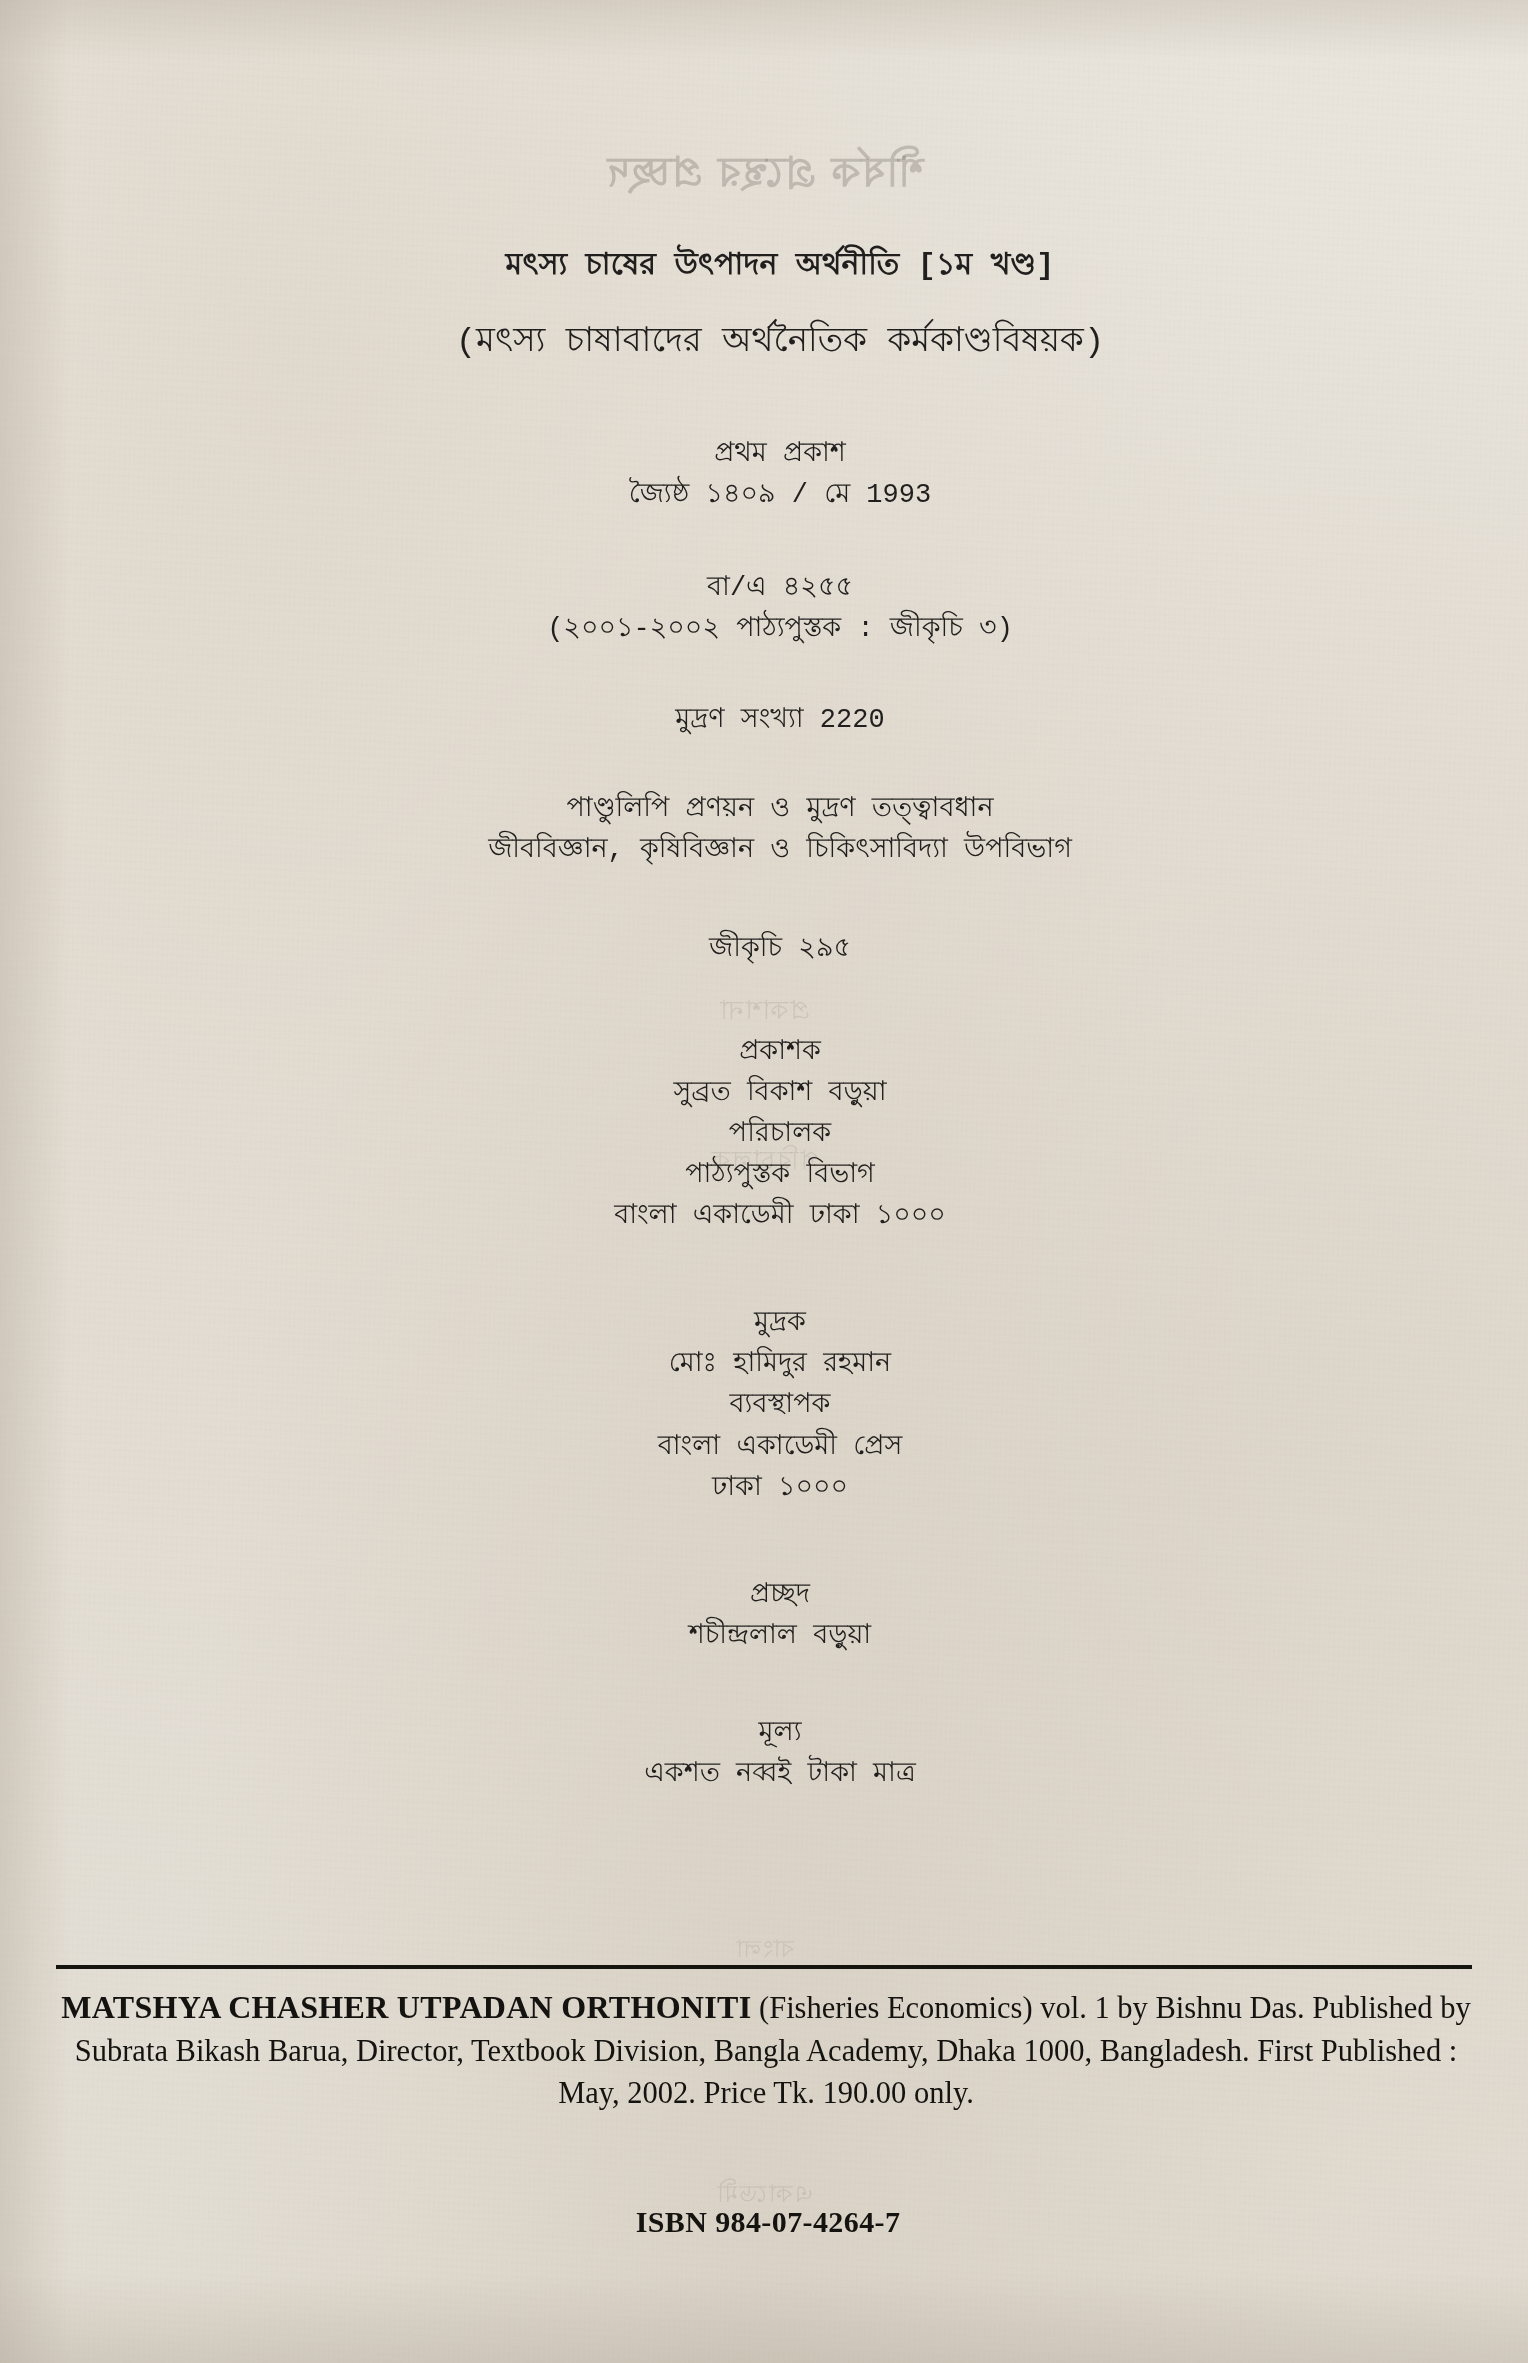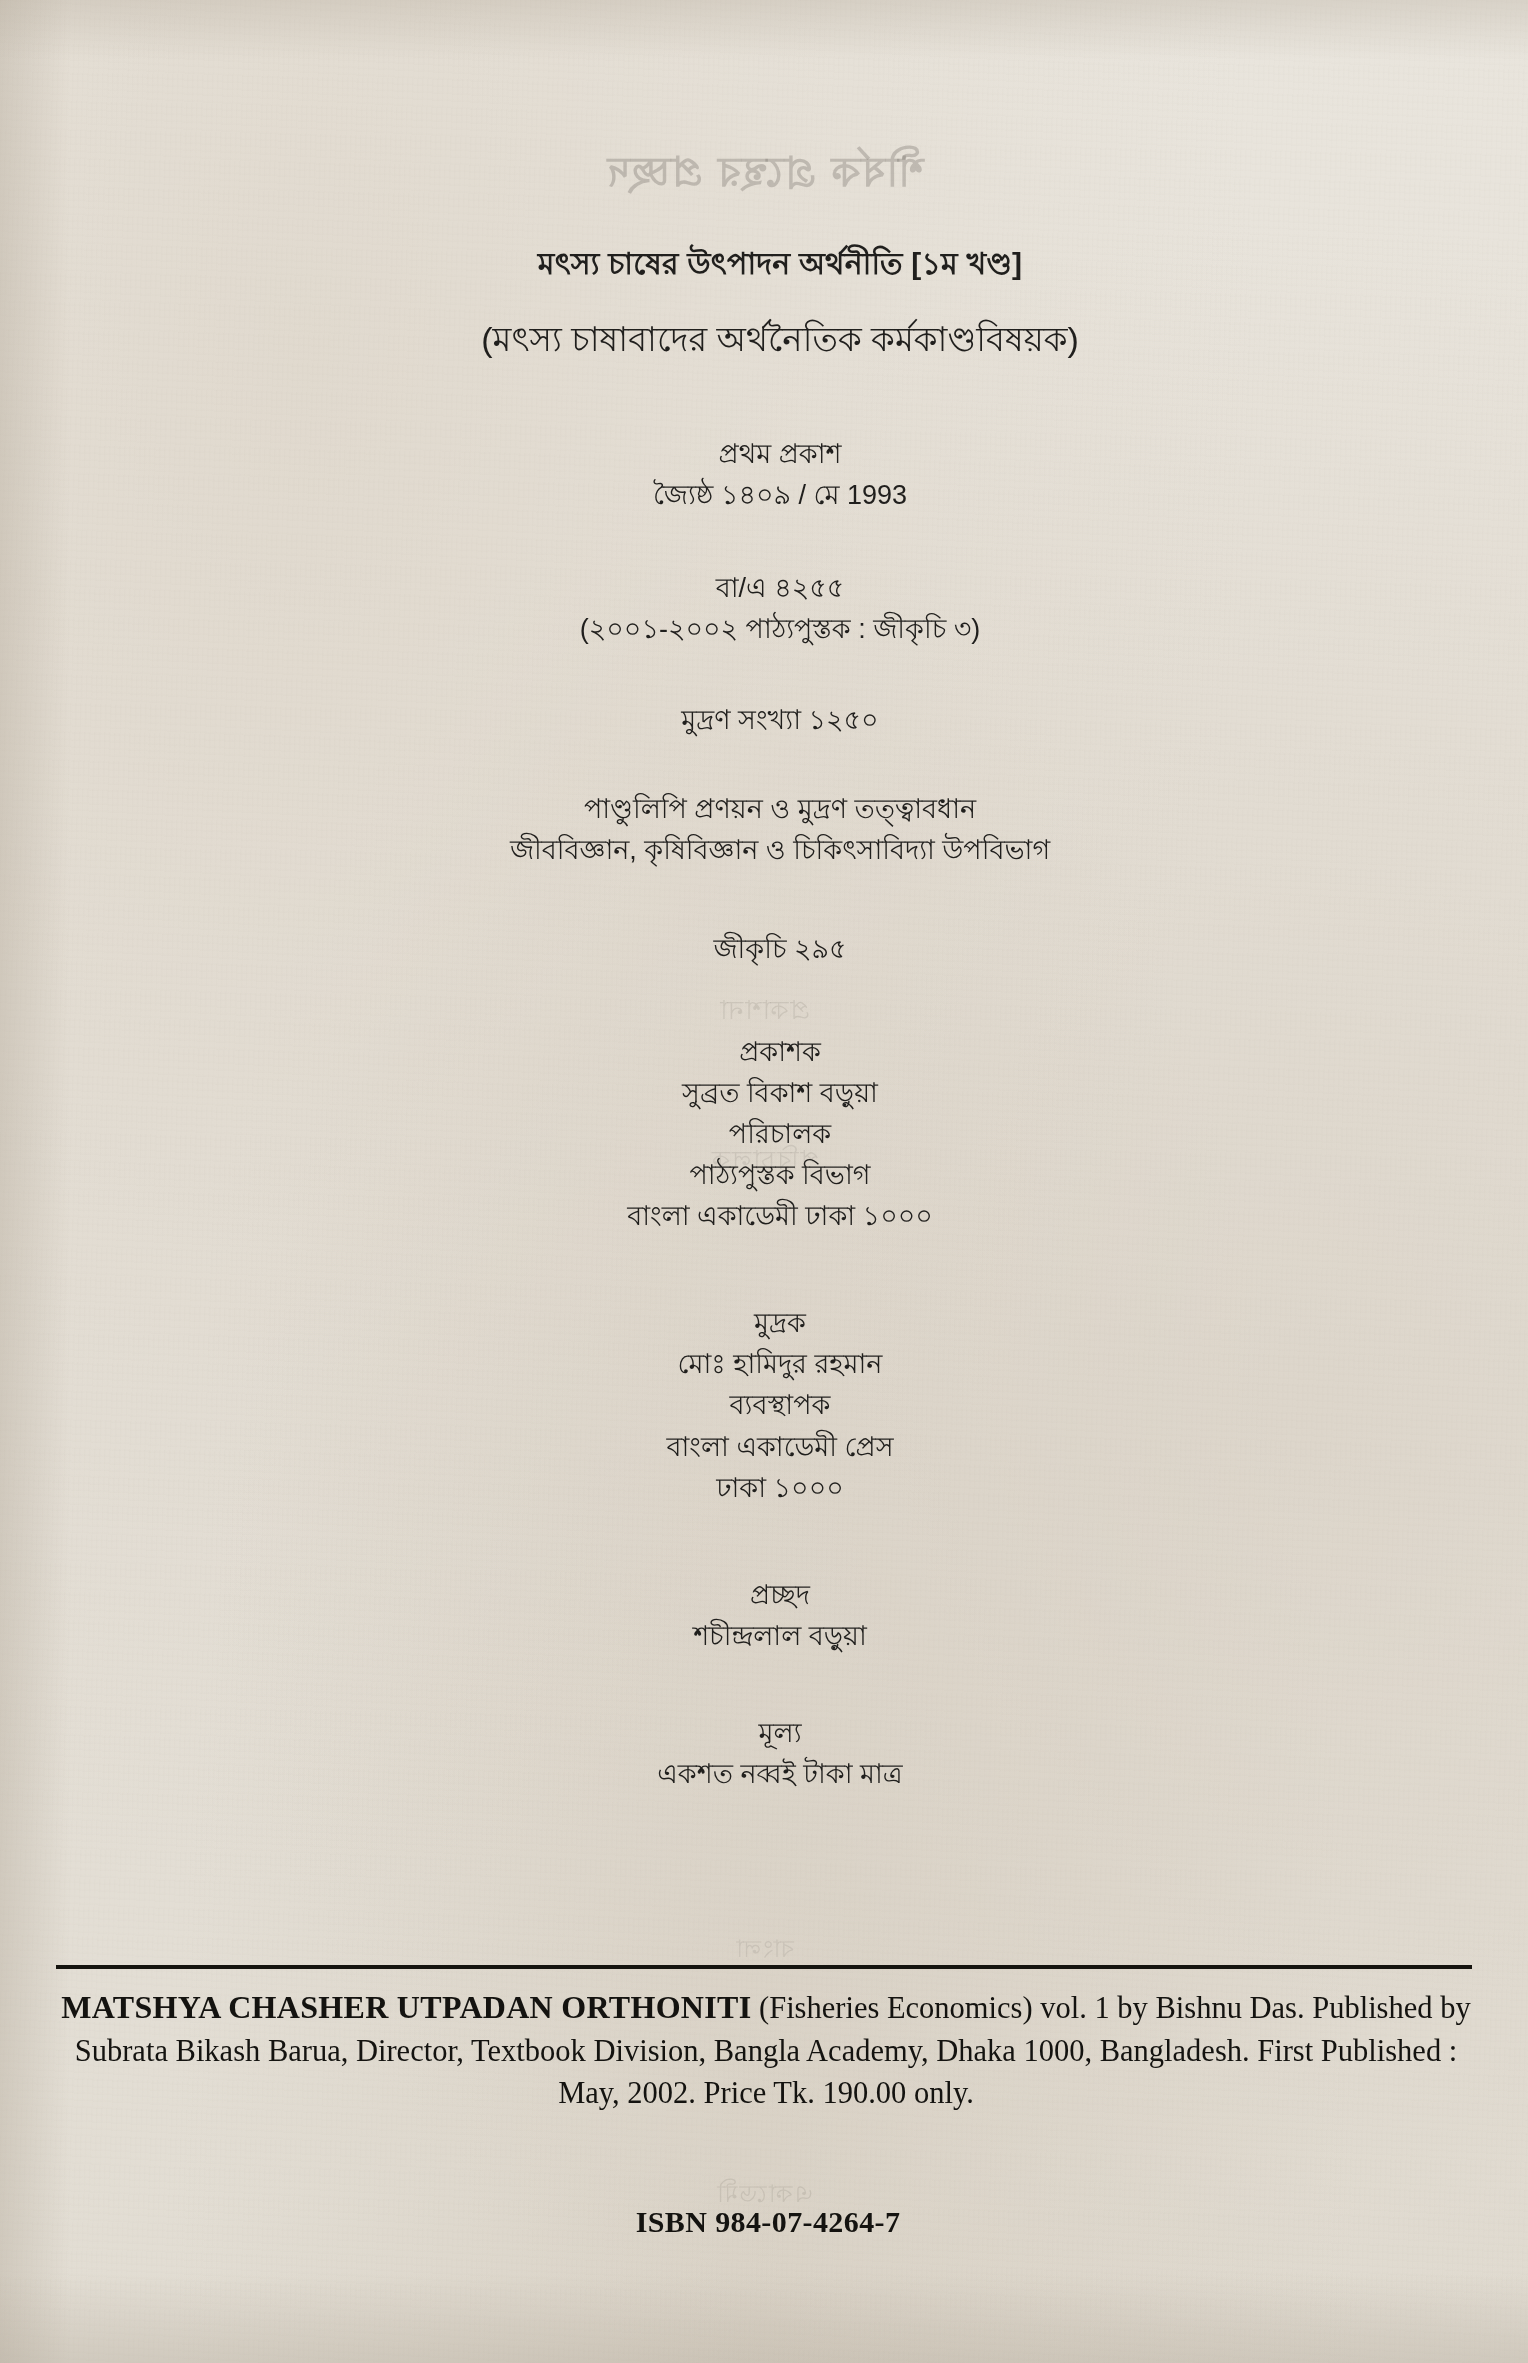--- a/index.html
+++ b/index.html
@@ -99,21 +99,21 @@
   
   .content {
     position: absolute;
     left: 0;
     right: 0;
     top: 0;
     text-align: center;
     color: #1d1c1a;
   }
   .bn {
-    font-family: Liberation Sans, sans-serif;
+    font-family: Liberation Mono, monospace;
     color: #201f1d;
     text-rendering: optimizeLegibility;
     padding-left: 32px;
   }
   .line {
     line-height: 1.52;
   }
 
   .title-main {
     font-size: 30px;
@@ -202,21 +202,21 @@
       <div class="bn line l">প্রথম প্রকাশ</div>
       <div class="bn line l">জ্যৈষ্ঠ ১৪০৯ / মে 1993</div>
     </div>
 
     <div class="blk blk-code">
       <div class="bn line l">বা/এ ৪২৫৫</div>
       <div class="bn line l">(২০০১-২০০২ পাঠ্যপুস্তক : জীকৃচি ৩)</div>
     </div>
 
     <div class="blk blk-print">
-      <div class="bn line l">মুদ্রণ সংখ্যা ১২৫০</div>
+      <div class="bn line l">মুদ্রণ সংখ্যা 2220</div>
     </div>
 
     <div class="blk blk-super">
       <div class="bn line l">পাণ্ডুলিপি প্রণয়ন ও মুদ্রণ তত্ত্বাবধান</div>
       <div class="bn line l">জীববিজ্ঞান, কৃষিবিজ্ঞান ও চিকিৎসাবিদ্যা উপবিভাগ</div>
     </div>
 
     <div class="blk blk-jikrichi">
       <div class="bn line l">জীকৃচি ২৯৫</div>
     </div>

